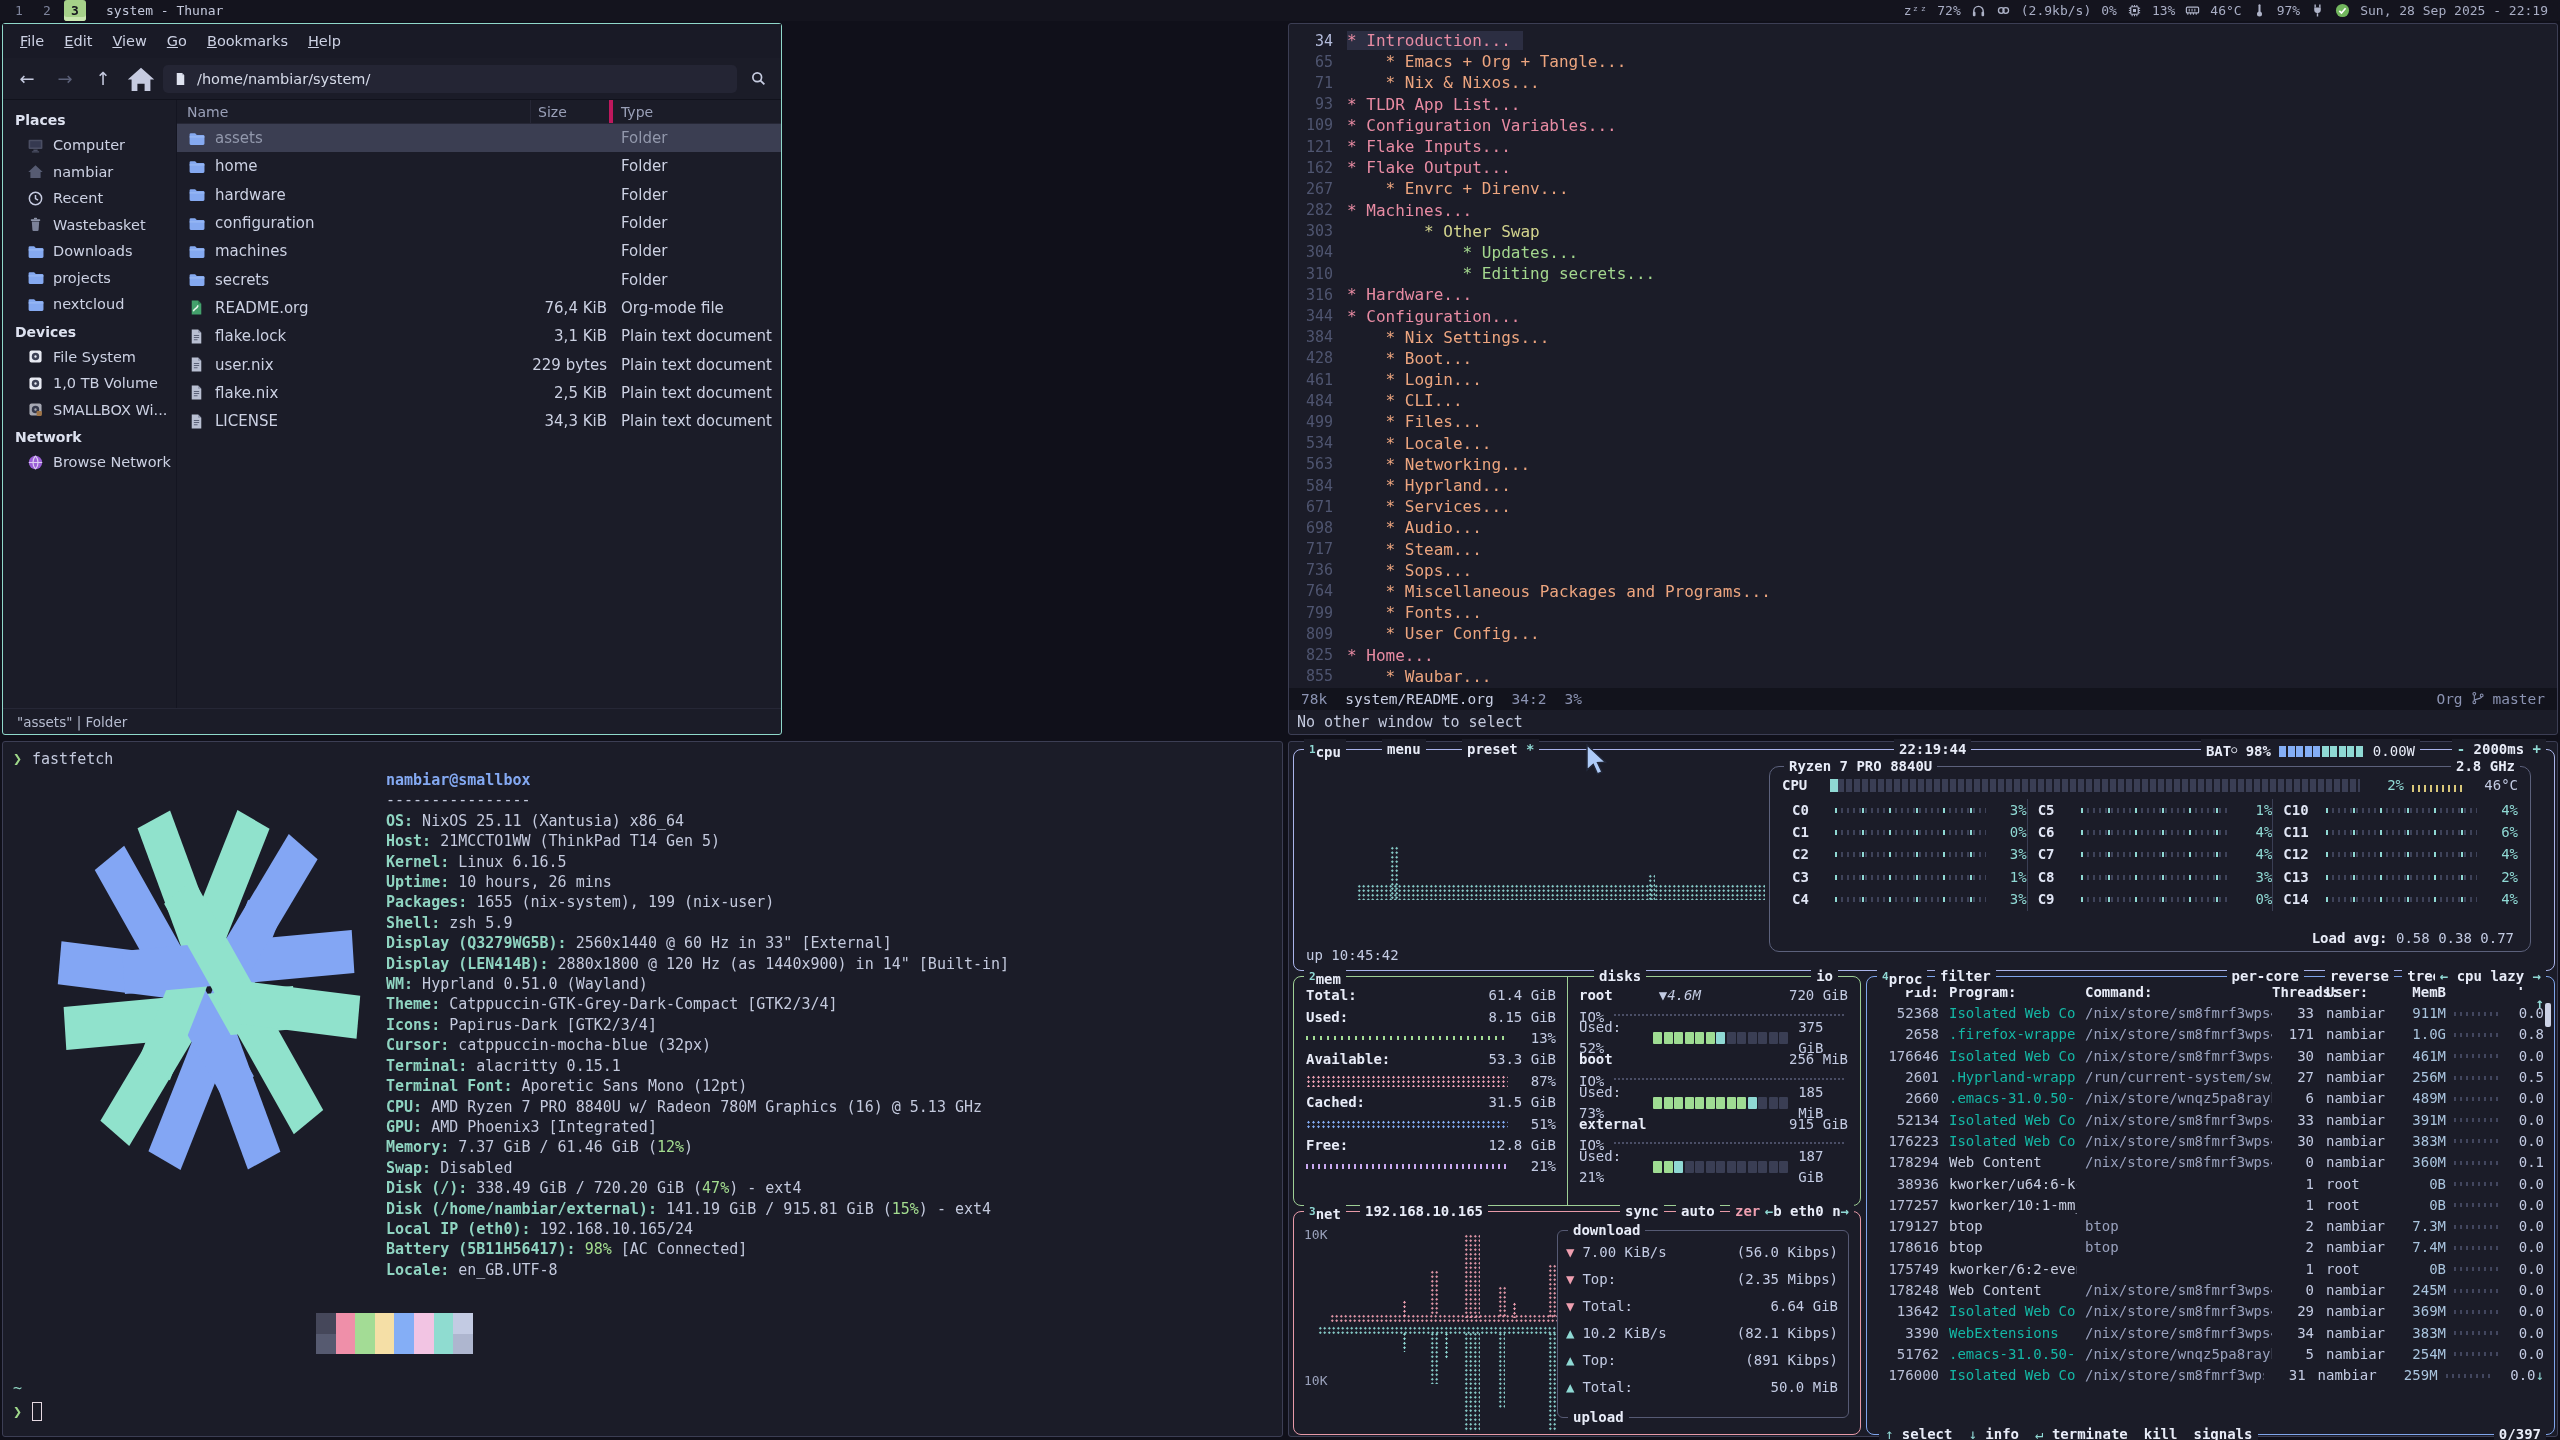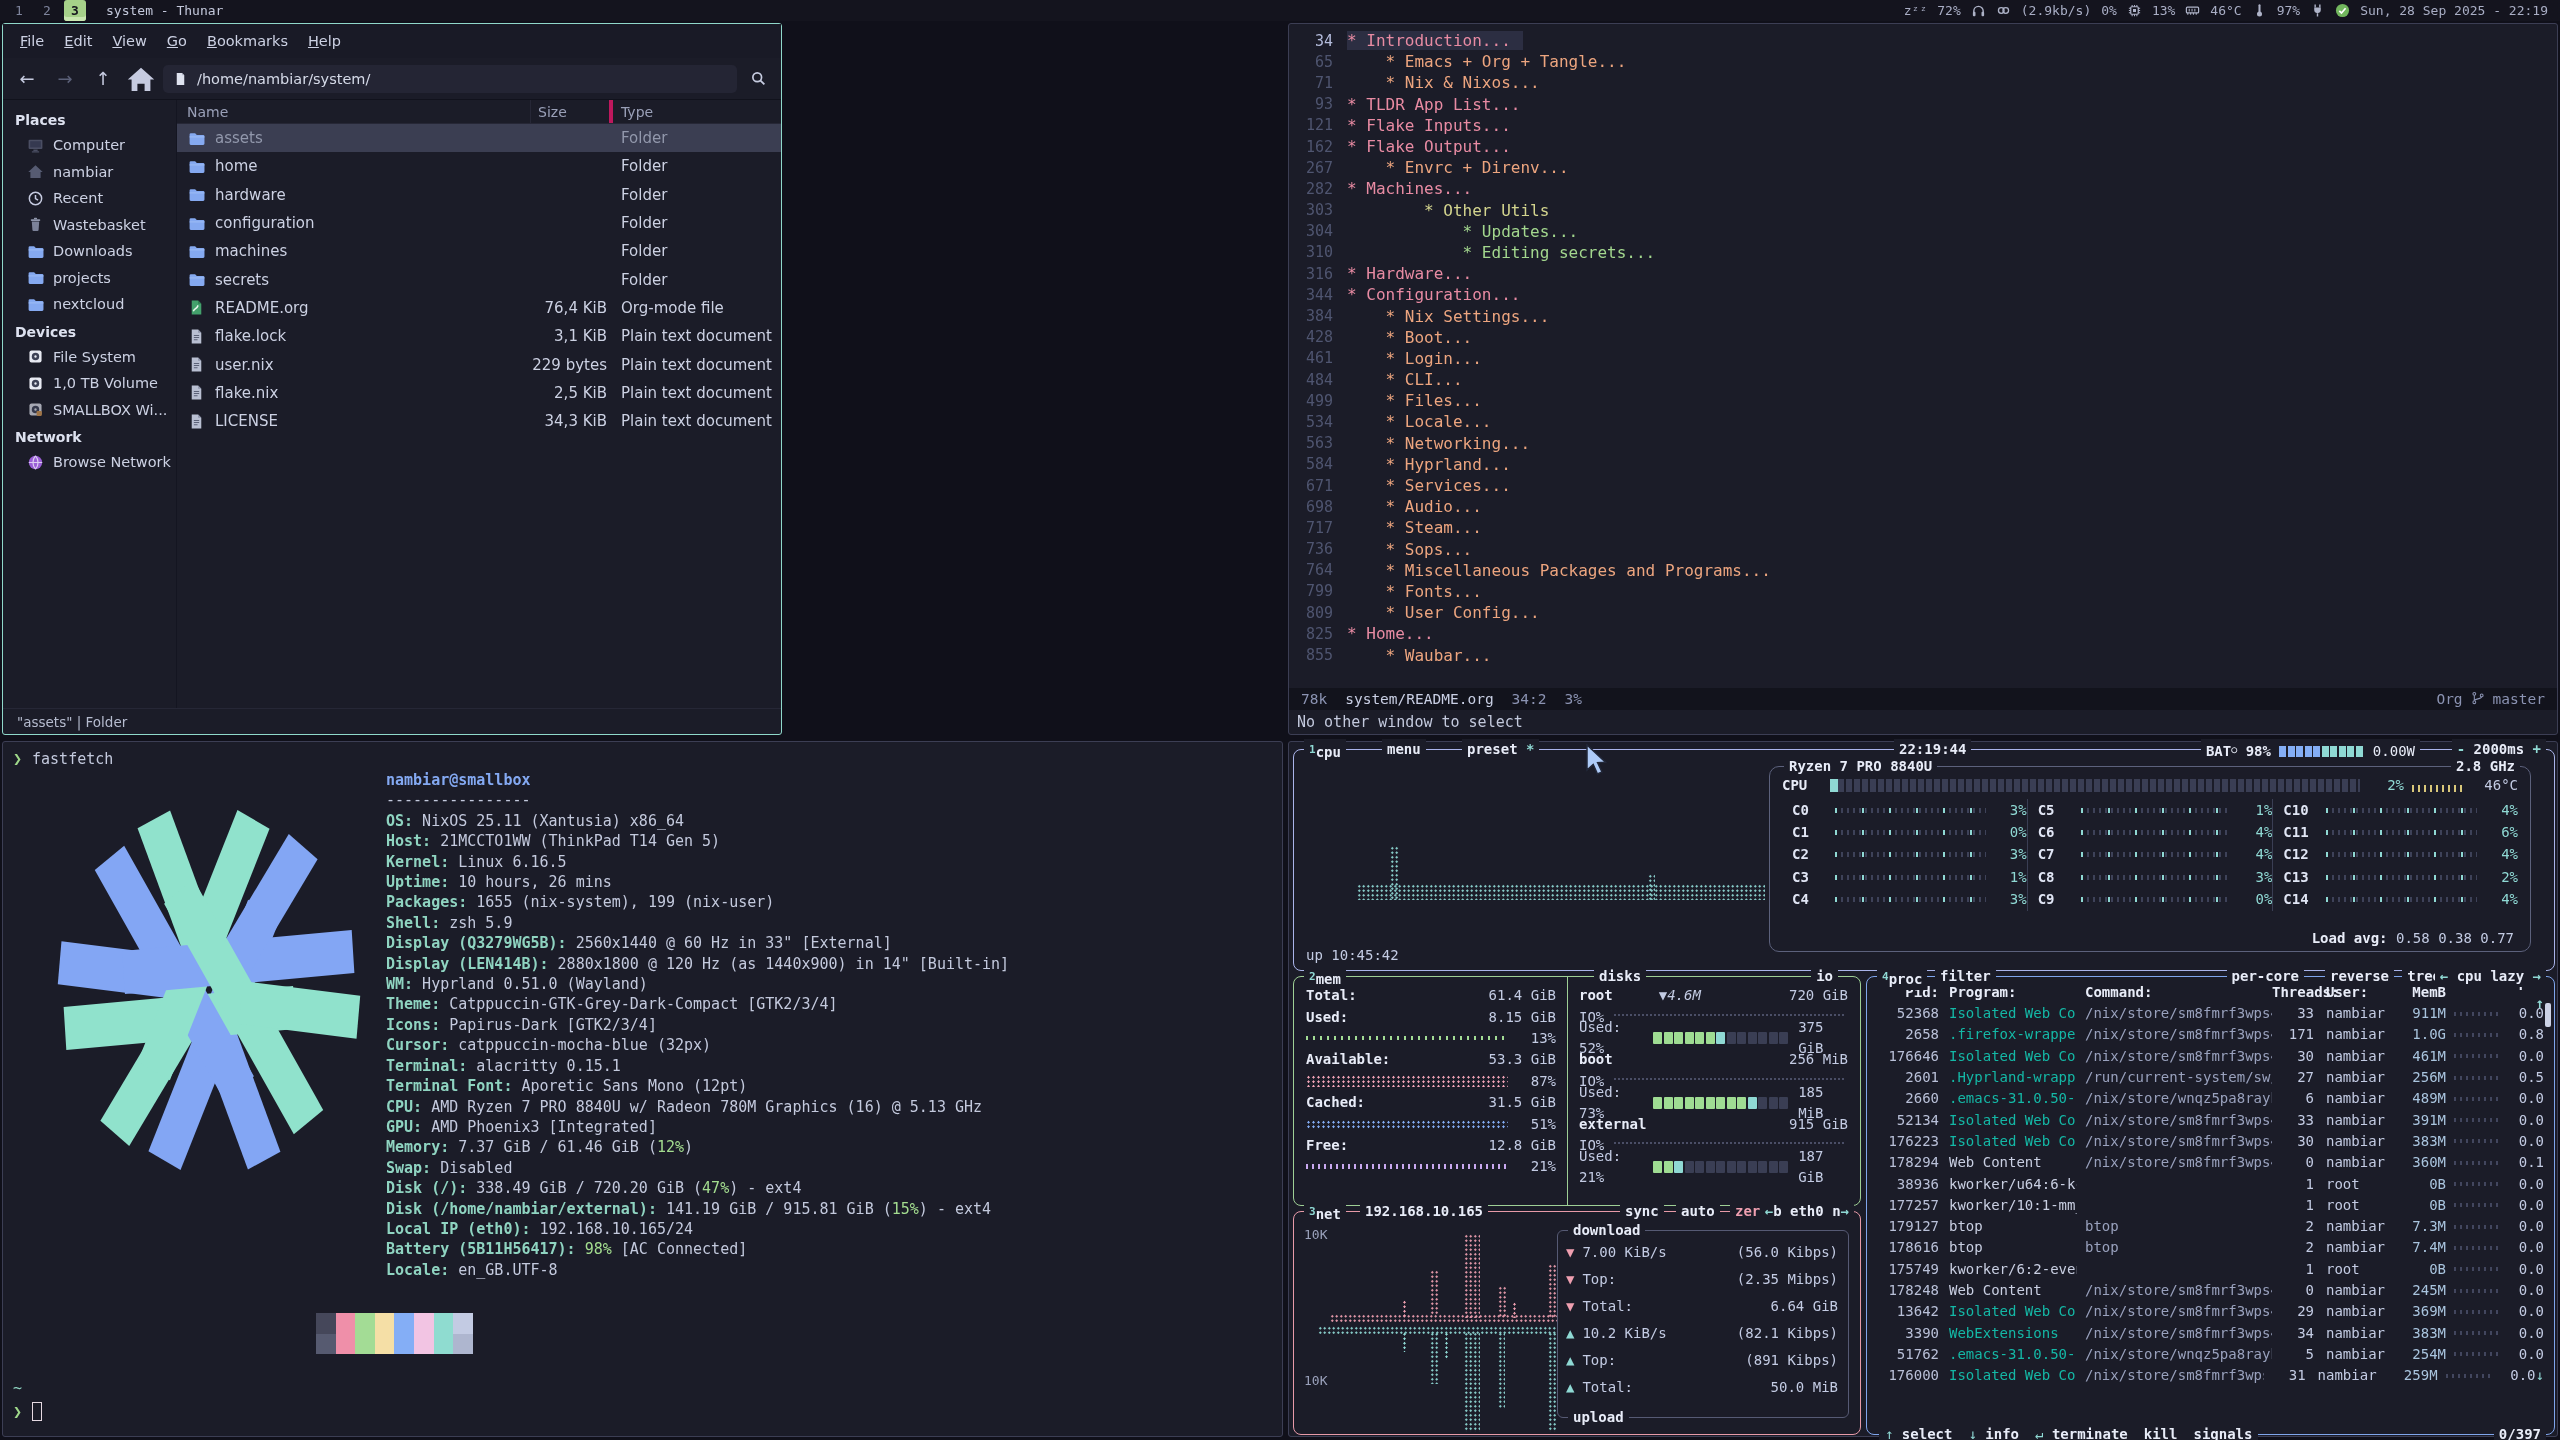--- a/index.html
+++ b/index.html
@@ -532,38 +532,42 @@
         </div>
         <div class="oline">
           <span class="lnum">71</span>
           <span class="otext l2">    * Nix &amp; Nixos...</span>
         </div>
         <div class="oline">
           <span class="lnum">93</span>
           <span class="otext l1">* TLDR App List...</span>
         </div>
         <div class="oline">
+          <span class="lnum">109</span>
+          <span class="otext l1">* Configuration Variables...</span>
+        </div>
+        <div class="oline">
           <span class="lnum">121</span>
           <span class="otext l1">* Flake Inputs...</span>
         </div>
         <div class="oline">
           <span class="lnum">162</span>
           <span class="otext l1">* Flake Output...</span>
         </div>
         <div class="oline">
           <span class="lnum">267</span>
           <span class="otext l2">    * Envrc + Direnv...</span>
         </div>
         <div class="oline">
           <span class="lnum">282</span>
           <span class="otext l1">* Machines...</span>
         </div>
         <div class="oline">
           <span class="lnum">303</span>
-          <span class="otext l3">        * Other Utils</span>
+          <span class="otext l3">        * Other Swap</span>
         </div>
         <div class="oline">
           <span class="lnum">304</span>
           <span class="otext l4">            * Updates...</span>
         </div>
         <div class="oline">
           <span class="lnum">310</span>
           <span class="otext l4">            * Editing secrets...</span>
         </div>
         <div class="oline">

